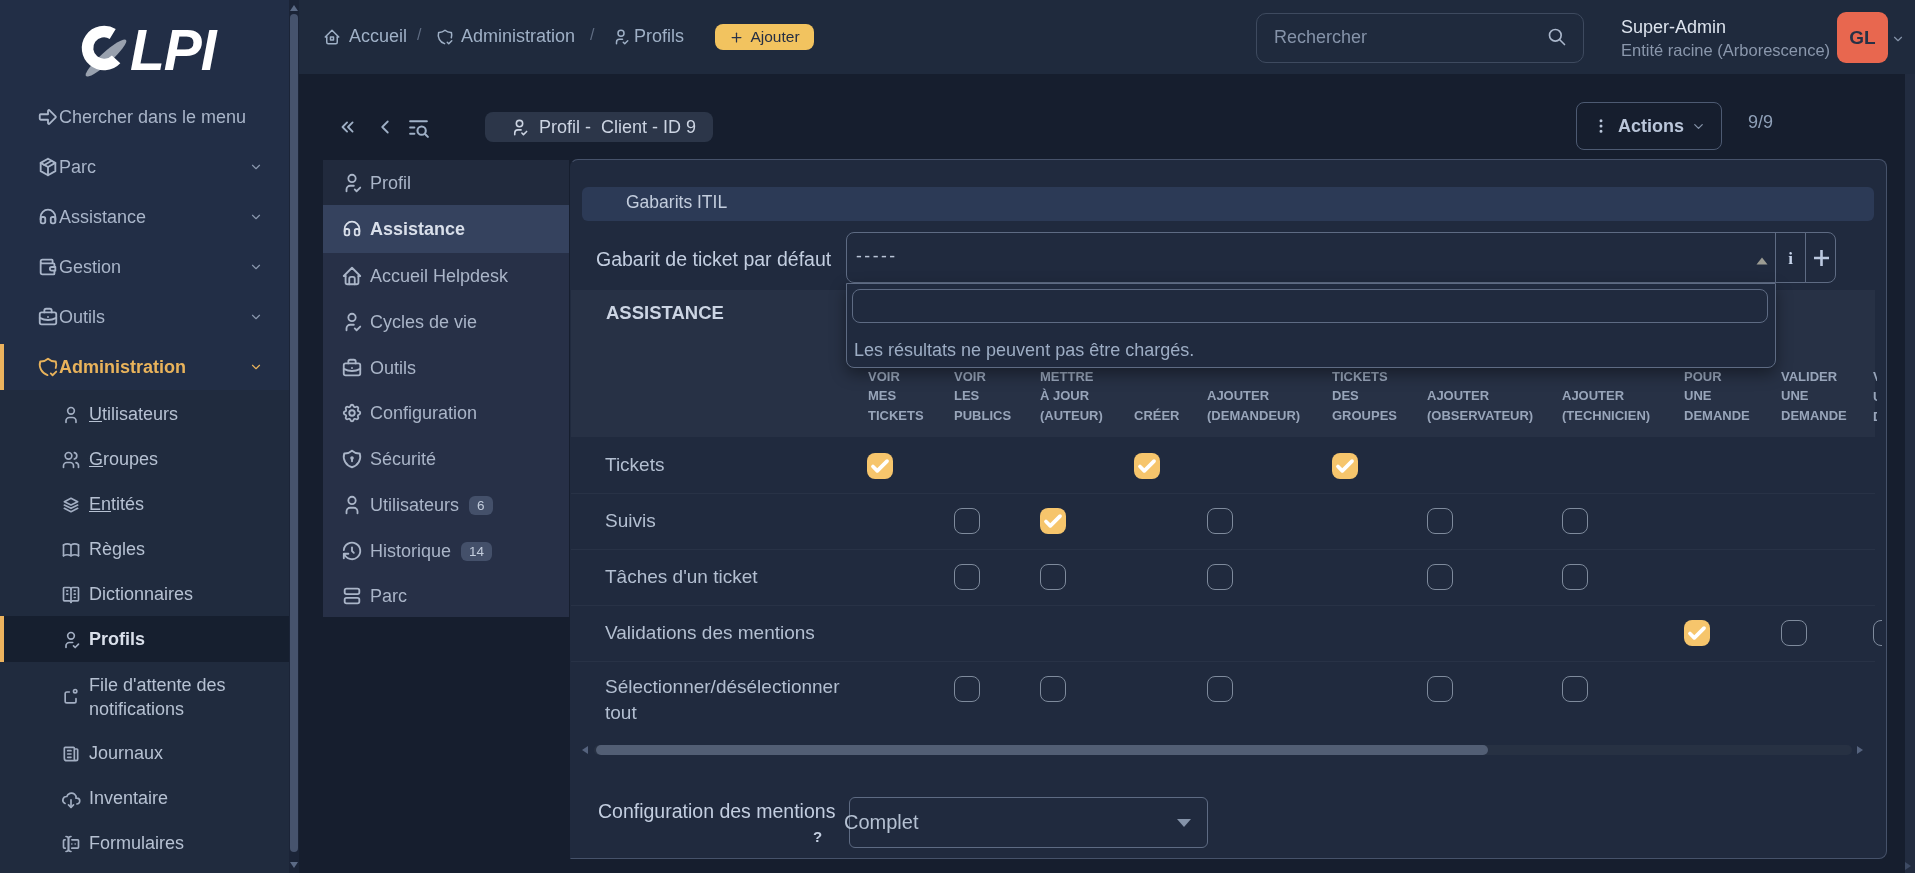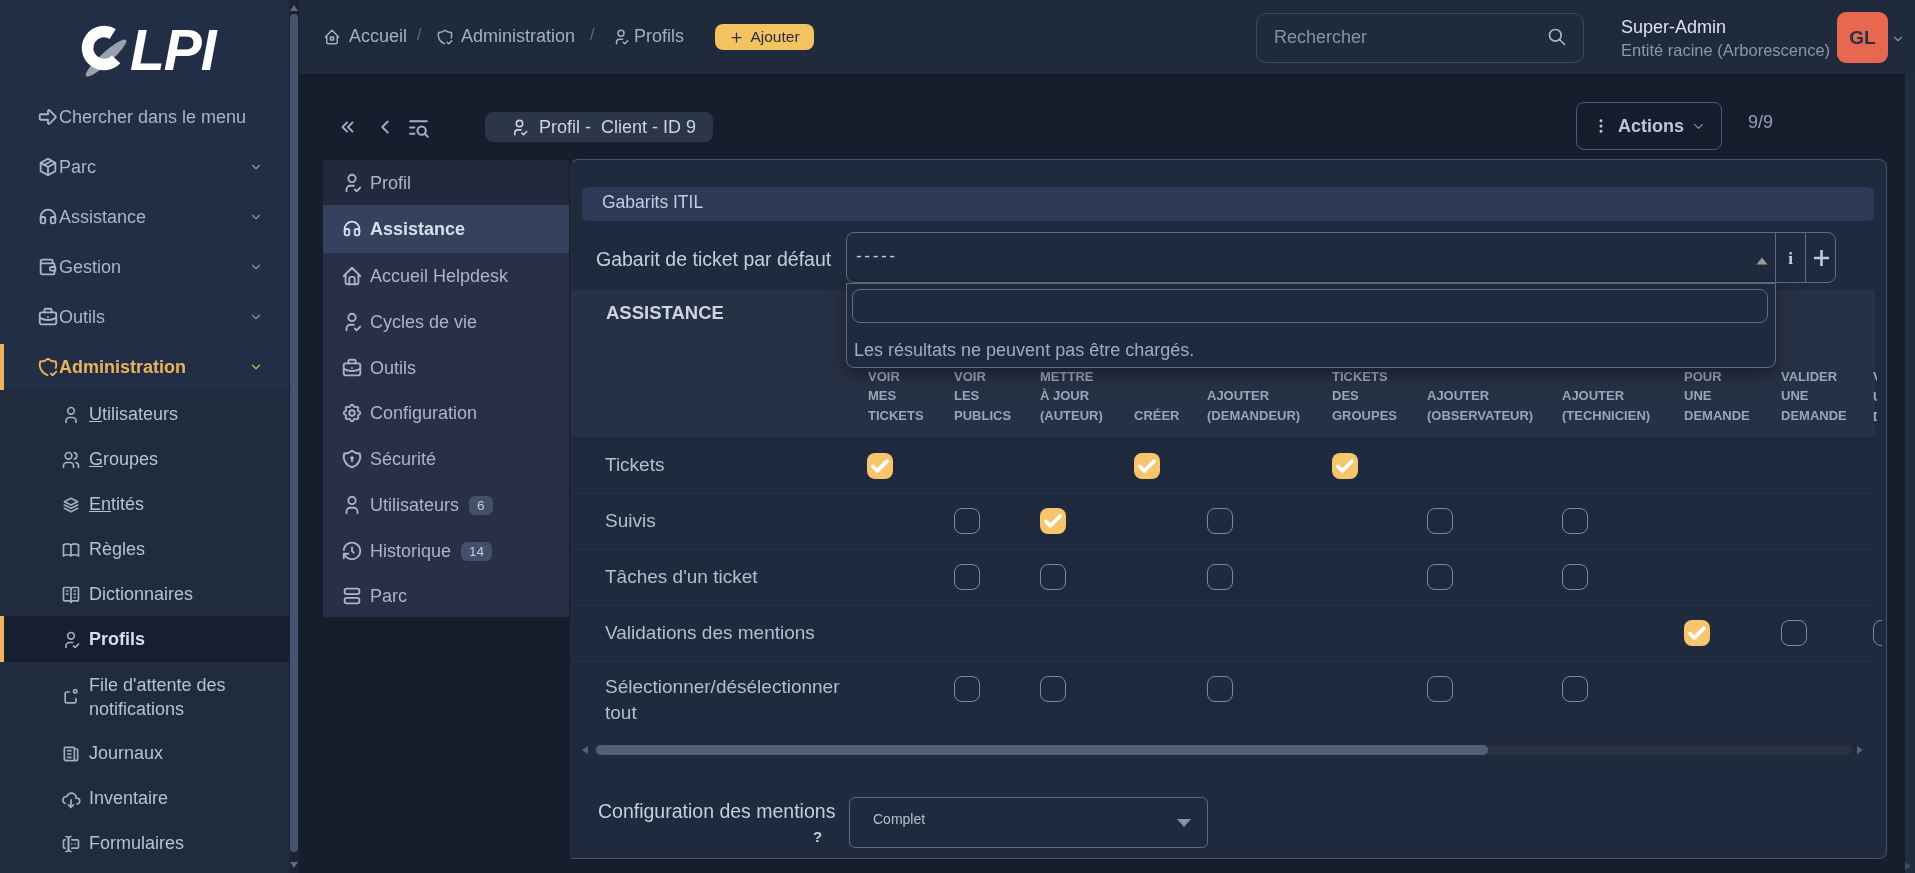--- a/index.html
+++ b/index.html
@@ -28,21 +28,21 @@
 
 #vtabs { left:323px; top:160px; width:246px; height:457px; background:#273047; }
 #vtabs1 { left:323px; top:160px; width:246px; height:45px; background:#212a3d; }
 .vitem { position:absolute; left:0; width:246px; height:46px; color:#aab5c8; font-size:18px; display:flex; align-items:center; }
 .vitem .mic { margin-left:18px; width:22px; height:22px; }
 .vitem .mtxt { margin-left:7px; }
 .vitem.sel { background:#35425e; color:#d9dfea; font-weight:bold; height:48px; }
 .vbadge { margin-left:10px; background:#44506a; color:#c3cddd; font-size:13.5px; font-weight:normal; border-radius:6px; padding:2px 8px; }
 
 #card { left:570px; top:159px; width:1317px; height:700px; background:#202a3e; border:1px solid #46526a; border-left-color:transparent; border-radius:8px; border-bottom-left-radius:0; }
-#gabbar { left:582px; top:187px; width:1292px; height:34px; background:#2c3a56; border-radius:6px; color:#c3cddd; font-size:17.5px; line-height:31px; padding-left:20px; }
+#gabbar { left:582px; top:187px; width:1292px; height:34px; background:#2c3a56; border-radius:6px; color:#c3cddd; font-size:17.5px; line-height:31px; padding-left:44px; }
 #thead { left:571px; top:290px; width:1304px; height:147px; background:#273145; }
 .colhead { position:absolute; bottom:447px; font-size:13px; font-weight:bold; color:#98a5ba; line-height:19.8px; }
 .rowlabel { position:absolute; left:605px; font-size:19px; color:#b3bfd1; }
 .cb { position:absolute; width:26px; height:26px; border-radius:8px; border:1.5px solid #7e8a9c; }
 .cb.on { border:none; background:#f6c56c; }
 .cb.on svg { display:block; width:26px; height:26px; stroke:#fff; stroke-width:3.4; fill:none; stroke-linecap:round; stroke-linejoin:round; }
 
 .sel2 { position:absolute; border:1px solid #5e6b83; border-radius:4px; background:#202a3e; color:#b9c4d6; font-size:16px; }
 </style>
 </head>
@@ -465,21 +465,21 @@
     </svg>
 <div class="abs" style="left:594px;top:745px;width:1258px;height:10px;background:#273143;border-radius:5px"></div>
 <div class="abs" style="left:596px;top:745px;width:892px;height:10px;background:#525e74;border-radius:5px"></div>
 <svg class="abs" style="left:1856px;top:746px" width="8" height="8" viewBox="0 0 8 8">
       <path d="M1 0 L7 4 L1 8 Z" fill="#55637e"></path>
     </svg>
 
 <div class="abs" style="left:598px;top:800px;font-size:19.5px;color:#c3cee0">Configuration des mentions</div>
 <div class="abs" style="left:813px;top:828px;font-size:15px;font-weight:bold;color:#c3cee0">?</div>
 <div class="abs sel2" style="left:849px;top:797px;width:359px;height:51px;border-radius:6px"></div>
-<div class="abs" style="left:873px;top:811px;font-size:14px;color:#b5c1d2">Complet</div>
+<div class="abs" style="left:844px;top:811px;font-size:20px;color:#b5c1d2">Complet</div>
 <svg class="abs" style="left:1176px;top:818px" width="16" height="10" viewBox="0 0 16 10">
       <path d="M1 1 L15 1 L8 9 Z" fill="#8593a9"></path>
     </svg>
 
 <div class="abs" style="left:1887px;top:159px;width:28px;height:714px;background:#161e2e"></div>
 <div class="abs" style="left:1905px;top:74px;width:10px;height:799px;background:#222c40"></div>
 
 <div class="abs" style="left:846px;top:283px;width:930px;height:85px;background:#202a3e;border:1px solid #5e6b83;border-radius:0 0 8px 8px;box-shadow:0 6px 16px rgba(0,0,0,0.4)"></div>
 <div class="abs" style="left:852px;top:289px;width:916px;height:34px;border:1px solid #5e6b83;border-radius:8px;background:#202a3e"></div>
 <div class="abs" style="left:854px;top:340px;font-size:18px;color:#9dadc4">Les résultats ne peuvent pas être chargés.</div>

